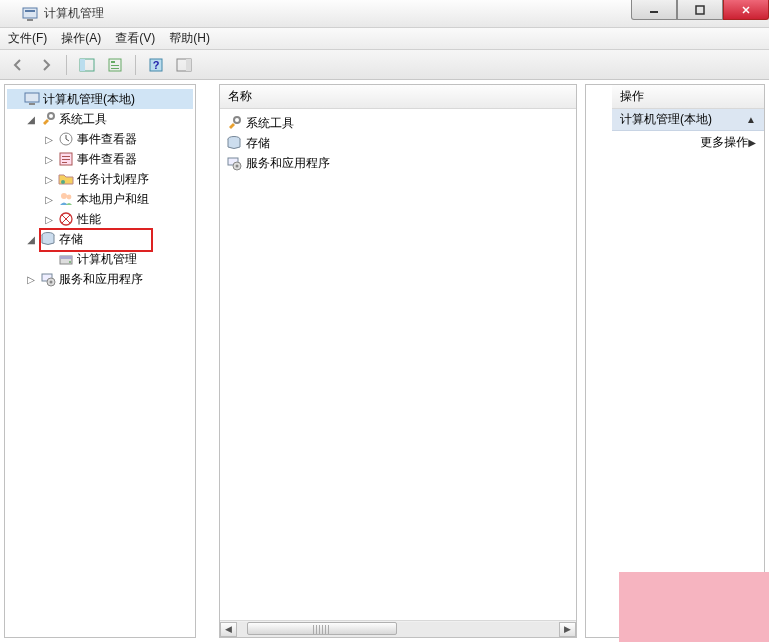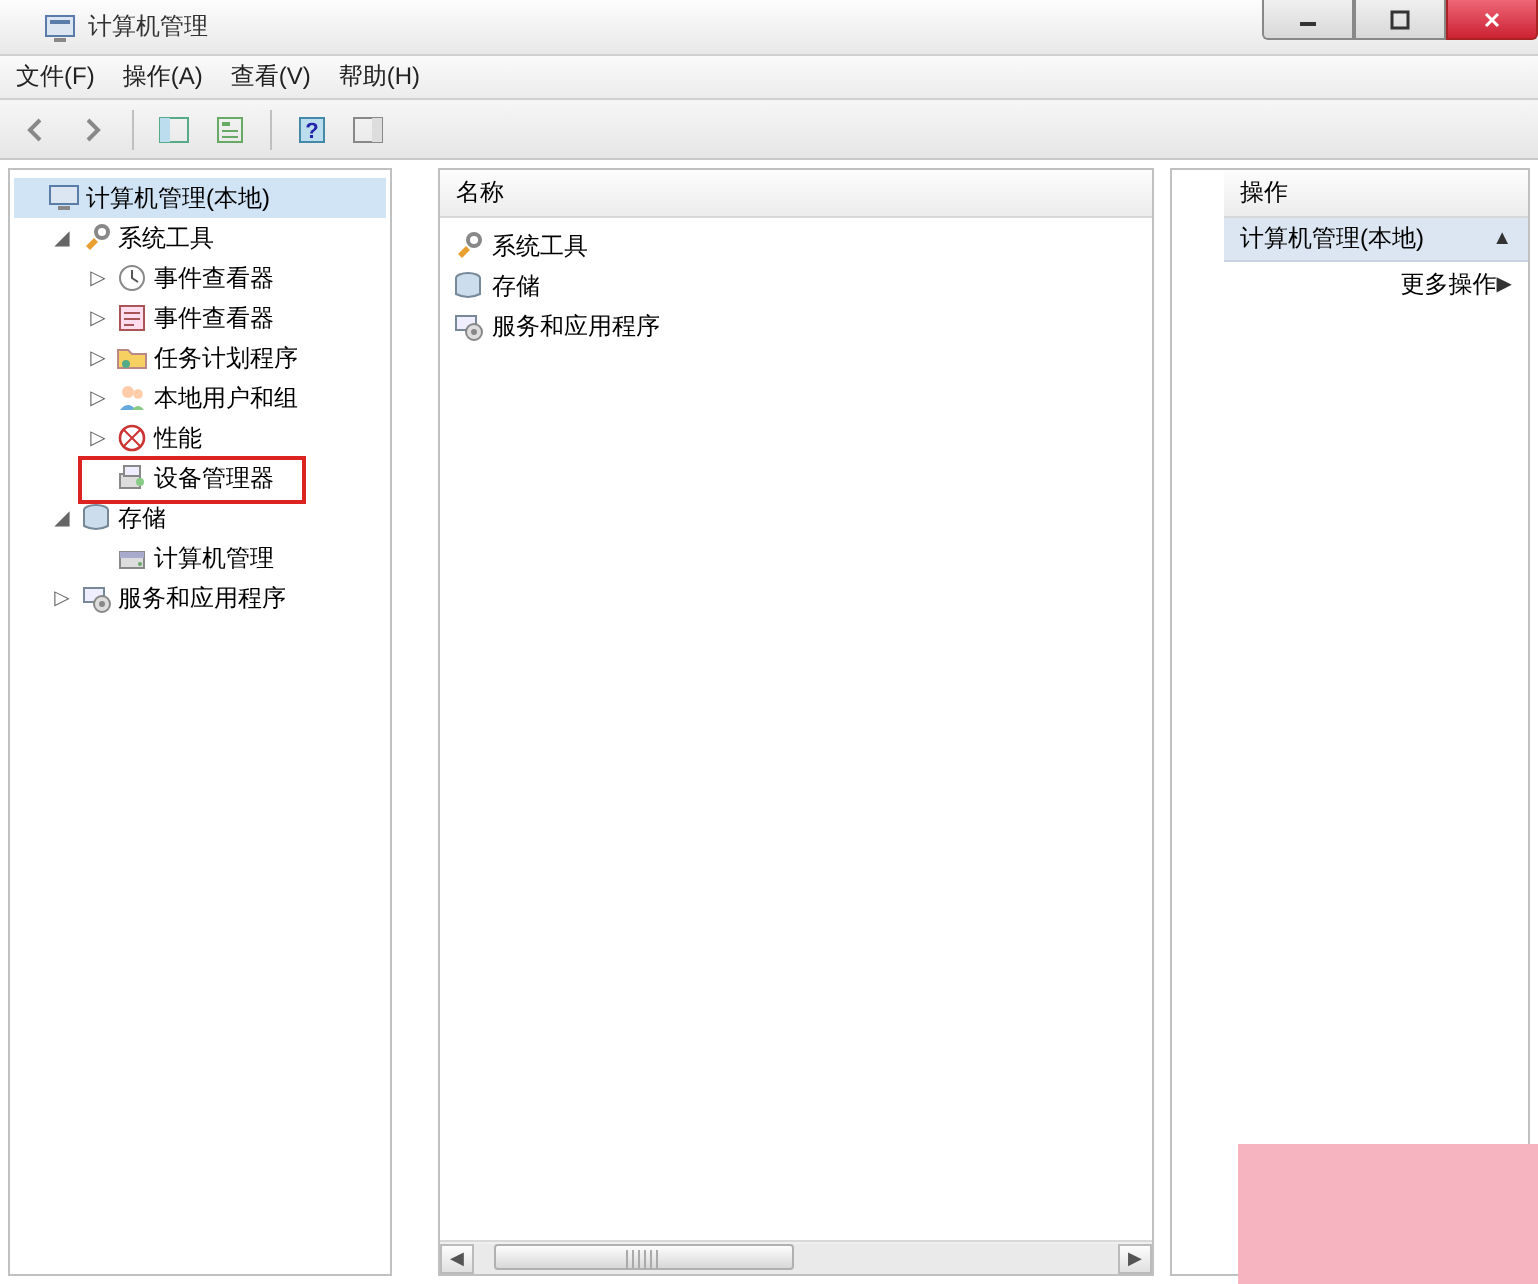--- a/index.html
+++ b/index.html
@@ -214,29 +214,20 @@
 
         <div class="tree-row indent2">
           <span class="tree-toggle">▷</span>
           <svg class="tree-icon" viewBox="0 0 16 16">
               <circle cx="8" cy="8" r="6" fill="none" stroke="#c33" stroke-width="1.3"></circle>
               <path d="M4 4 L12 12 M12 4 L4 12" stroke="#c33"></path>
             </svg>
           <span class="tree-label">性能</span>
         </div>
 
-        <div class="tree-row indent2">
-          <span class="tree-toggle"></span>
-          <svg class="tree-icon" viewBox="0 0 16 16">
-              <rect x="2" y="6" width="10" height="7" fill="#ddd" stroke="#888"></rect>
-              <rect x="4" y="2" width="8" height="5" fill="#eef" stroke="#888"></rect>
-              <circle cx="12" cy="10" r="2" fill="#8c8"></circle>
-            </svg>
-          <span class="tree-label">设备管理器</span>
-        </div>
 
         <div class="tree-row indent1">
           <span class="tree-toggle">◢</span>
           <svg class="tree-icon" viewBox="0 0 16 16">
               <ellipse cx="8" cy="4" rx="6" ry="2.5" fill="#cde" stroke="#789"></ellipse>
               <path d="M2 4 L2 12 Q8 15 14 12 L14 4" fill="#cde" stroke="#789"></path>
             </svg>
           <span class="tree-label">存储</span>
         </div>
 

